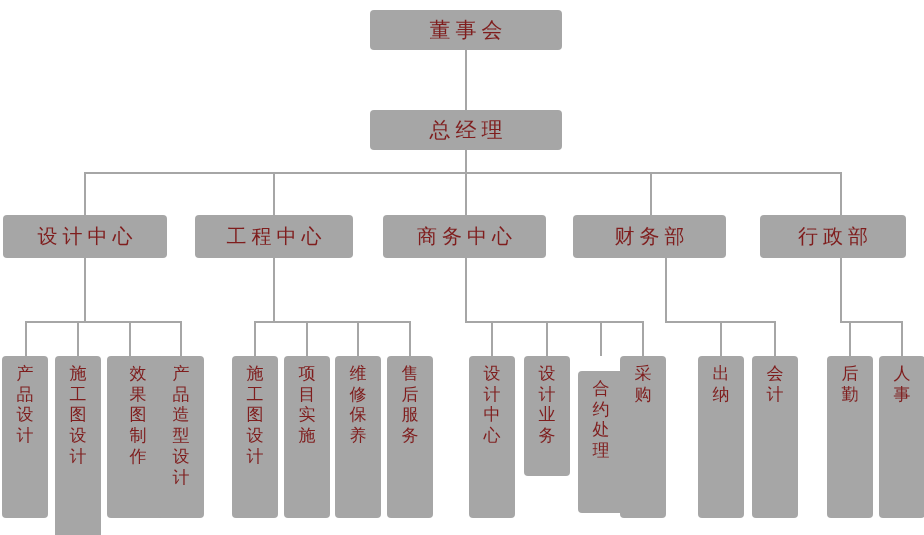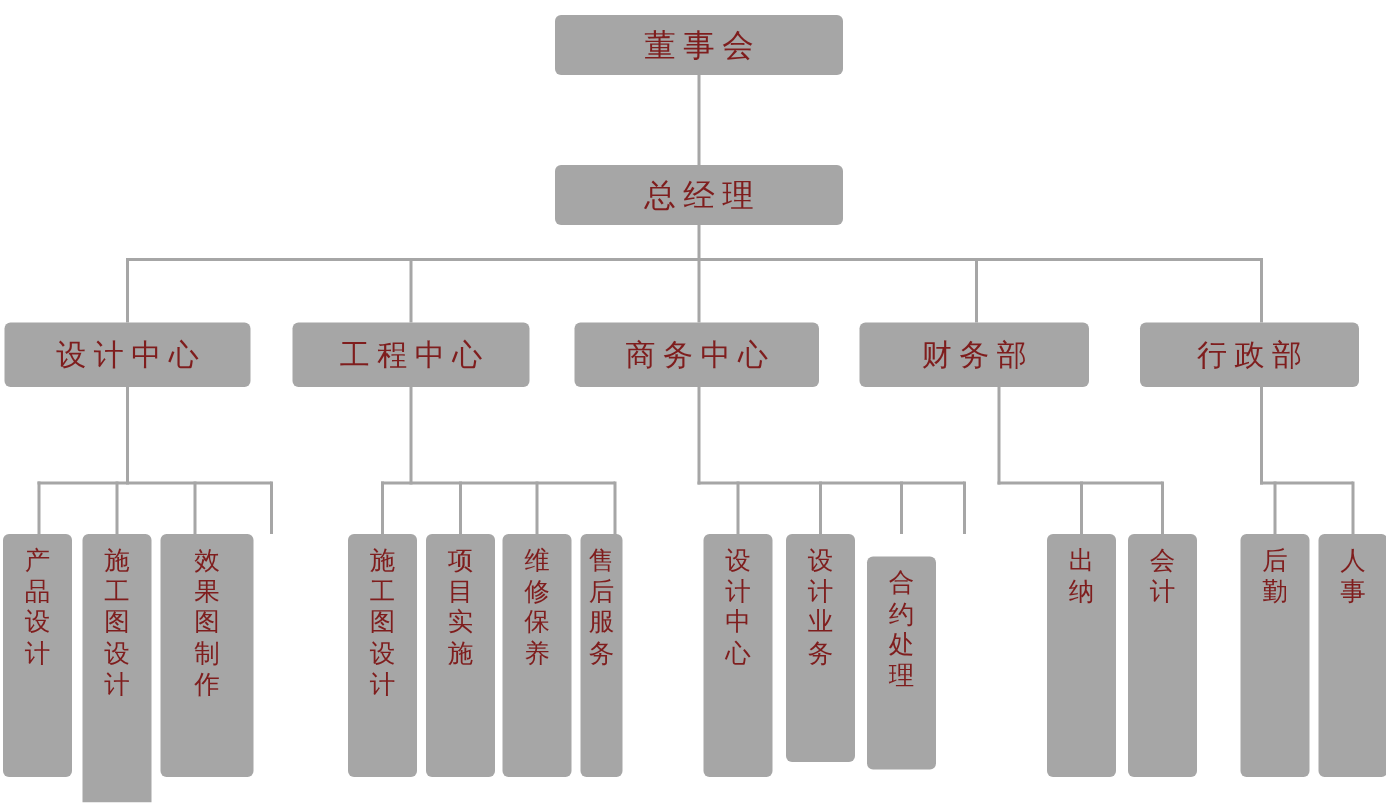--- a/index.html
+++ b/index.html
@@ -143,42 +143,48 @@
 
   <div class="node lvl-leaf" style="left:2px; top:356px; width:46px; height:162px;">
     <span class="node-label">产品设计</span>
   </div>
   <div class="node lvl-leaf" style="left:55px; top:356px; width:46px; height:202px;">
     <span class="node-label">施工图设计</span>
   </div>
   <div class="node lvl-leaf" style="left:107px; top:356px; width:62px; height:162px;">
     <span class="node-label">效果图制作</span>
   </div>
+  <div class="node lvl-leaf" style="left:158px; top:356px; width:46px; height:162px;">
+    <span class="node-label">产品造型设计</span>
+  </div>
 
   <div class="node lvl-leaf" style="left:232px; top:356px; width:46px; height:162px;">
     <span class="node-label">施工图设计</span>
   </div>
   <div class="node lvl-leaf" style="left:284px; top:356px; width:46px; height:162px;">
     <span class="node-label">项目实施</span>
   </div>
   <div class="node lvl-leaf" style="left:335px; top:356px; width:46px; height:162px;">
     <span class="node-label">维修保养</span>
   </div>
-  <div class="node lvl-leaf" style="left:387px; top:356px; width:28px; height:162px;">
+  <div class="node lvl-leaf" style="left:387px; top:356px; width:46px; height:162px;">
     <span class="node-label">售后服务</span>
   </div>
 
   <div class="node lvl-leaf" style="left:469px; top:356px; width:46px; height:162px;">
     <span class="node-label">设计中心</span>
   </div>
-  <div class="node lvl-leaf" style="left:524px; top:356px; width:46px; height:152px;">
+  <div class="node lvl-leaf" style="left:524px; top:356px; width:46px; height:120px;">
     <span class="node-label">设计业务</span>
   </div>
   <div class="node lvl-leaf" style="left:578px; top:371px; width:46px; height:142px;">
     <span class="node-label">合约处理</span>
+  </div>
+  <div class="node lvl-leaf" style="left:620px; top:356px; width:46px; height:162px;">
+    <span class="node-label">采购</span>
   </div>
 
   <div class="node lvl-leaf" style="left:698px; top:356px; width:46px; height:162px;">
     <span class="node-label">出纳</span>
   </div>
   <div class="node lvl-leaf" style="left:752px; top:356px; width:46px; height:162px;">
     <span class="node-label">会计</span>
   </div>
 
   <div class="node lvl-leaf" style="left:827px; top:356px; width:46px; height:162px;">

